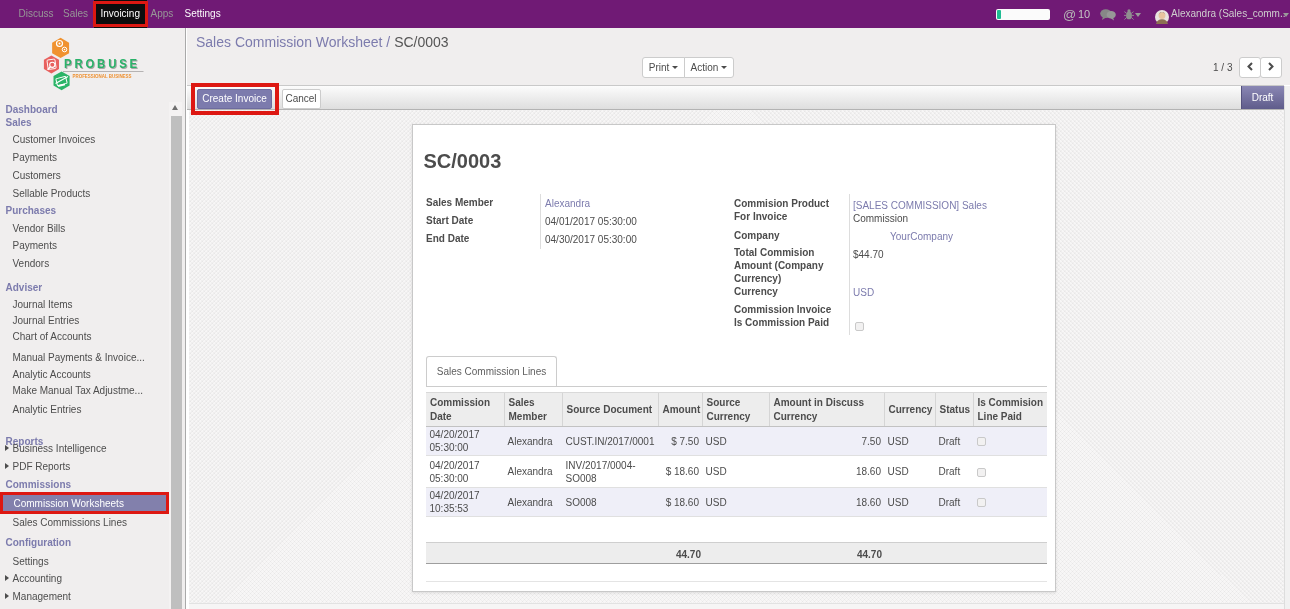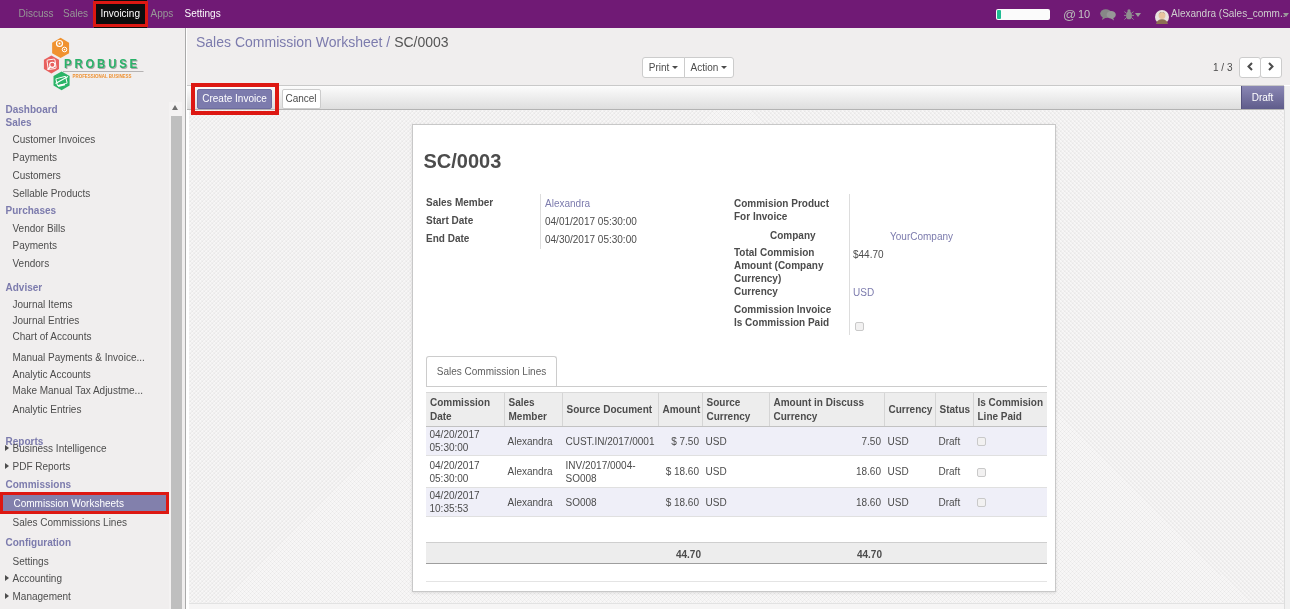--- a/index.html
+++ b/index.html
@@ -208,21 +208,22 @@
 
   <div class="lbl" style="left:13px; top:70.5px;">Sales Member</div>
   <div class="val purple" style="left:132px; top:72px;">Alexandra</div>
   <div class="lbl" style="left:13px; top:88.5px;">Start Date</div>
   <div class="val" style="left:132px; top:90px;">04/01/2017 05:30:00</div>
   <div class="lbl" style="left:13px; top:106.5px;">End Date</div>
   <div class="val" style="left:132px; top:108px;">04/30/2017 05:30:00</div>
   <div class="vline" style="left:126.5px; top:69px; height:55px;"></div>
 
   <div class="lbl" style="left:321px; top:71.5px; width:104px;">Commision Product For Invoice</div>
-  <div class="lbl" style="left:321px; top:103.5px;margin-left:36px;">Company</div>
+  <div class="val" style="left:440px; top:73.5px; width:180px;"><span class="purple">[SALES COMMISSION] Sales</span> Commission</div>
+  <div class="lbl" style="left:321px; top:103.5px;">Company</div>
   <div class="val purple" style="left:440px; top:104.5px;margin-left:37px;">YourCompany</div>
   <div class="lbl" style="left:321px; top:121px; width:104px;">Total Commision Amount (Company Currency)</div>
   <div class="val" style="left:440px; top:123px;">$44.70</div>
   <div class="lbl" style="left:321px; top:160px;">Currency</div>
   <div class="val purple" style="left:440px; top:161px;">USD</div>
   <div class="lbl" style="left:321px; top:178px;">Commission Invoice</div>
   <div class="lbl" style="left:321px; top:191px;">Is Commission Paid</div>
   <div class="cb" style="left:442px; top:196.5px;"></div>
   <div class="vline" style="left:435.5px; top:68.5px; height:141px;"></div>
 

